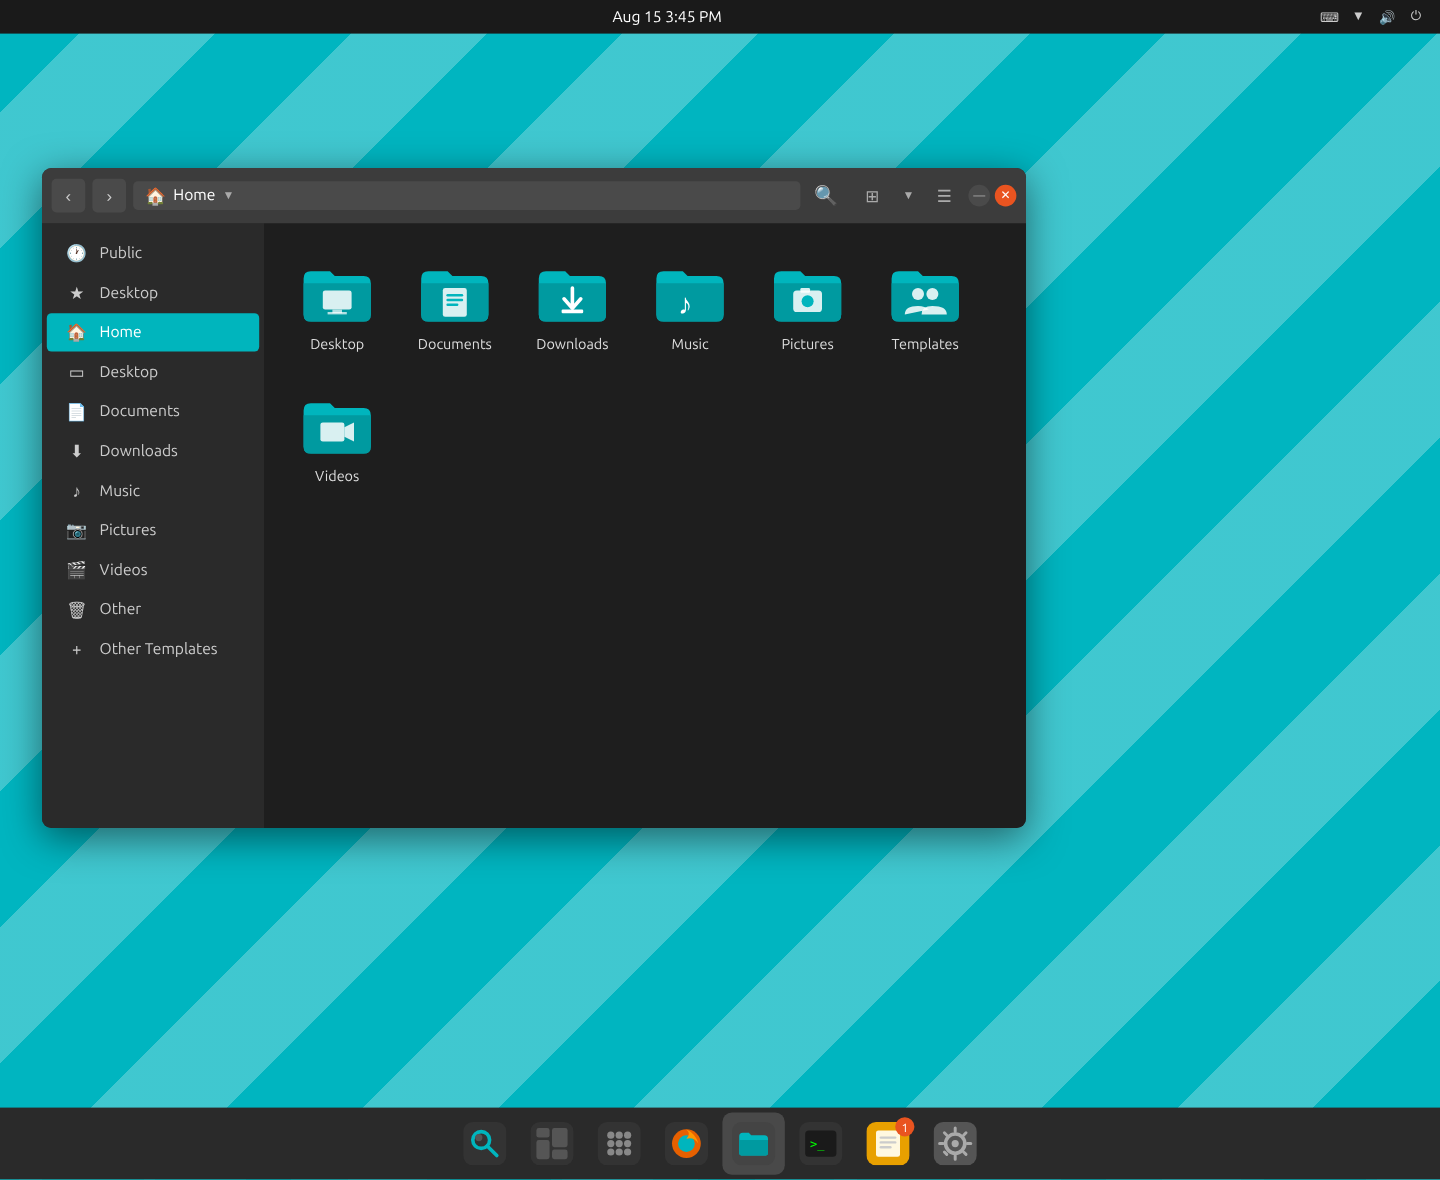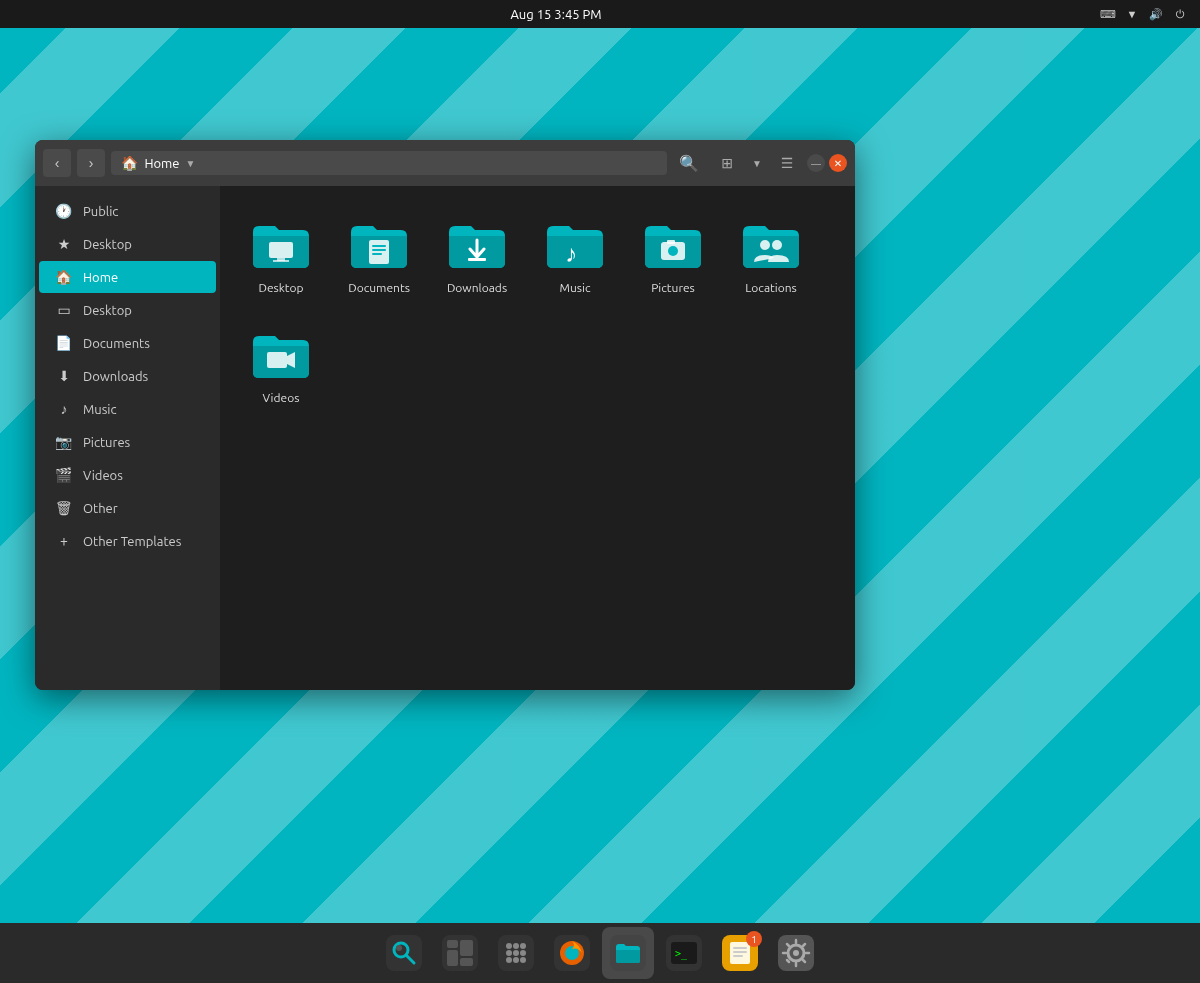--- a/index.html
+++ b/index.html
@@ -494,21 +494,21 @@
           <svg class="folder-svg" viewBox="0 0 64 64" xmlns="http://www.w3.org/2000/svg">
             <path class="folder-teal" d="M4 22 Q4 16 10 16 L26 16 L30 20 L54 20 Q60 20 60 26 L60 52 Q60 58 54 58 L10 58 Q4 58 4 52 Z"></path>
             <path class="folder-teal-dark" d="M4 26 L60 26 L60 52 Q60 58 54 58 L10 58 Q4 58 4 52 Z"></path>
 
             <circle cx="26" cy="35" r="5" fill="rgba(255,255,255,0.85)"></circle>
             <circle cx="38" cy="35" r="5" fill="rgba(255,255,255,0.85)"></circle>
             <path d="M15 52 Q15 45 26 45 Q32 45 35 48" fill="rgba(255,255,255,0.85)"></path>
             <path d="M29 52 Q29 45 38 45 Q50 45 50 52" fill="rgba(255,255,255,0.85)"></path>
           </svg>
         </div>
-        <span class="file-label">Locations</span>
+        <span class="file-label">Templates</span>
       </div>
 
       <div class="file-item">
         <div class="folder-icon-wrap">
           <svg class="folder-svg" viewBox="0 0 64 64" xmlns="http://www.w3.org/2000/svg">
             <path class="folder-teal" d="M4 22 Q4 16 10 16 L26 16 L30 20 L54 20 Q60 20 60 26 L60 52 Q60 58 54 58 L10 58 Q4 58 4 52 Z"></path>
             <path class="folder-teal-dark" d="M4 26 L60 26 L60 52 Q60 58 54 58 L10 58 Q4 58 4 52 Z"></path>
 
             <rect x="18" y="32" width="20" height="16" rx="2" fill="rgba(255,255,255,0.85)"></rect>
             <path d="M38 36 L46 32 L46 48 L38 44 Z" fill="rgba(255,255,255,0.85)"></path>

